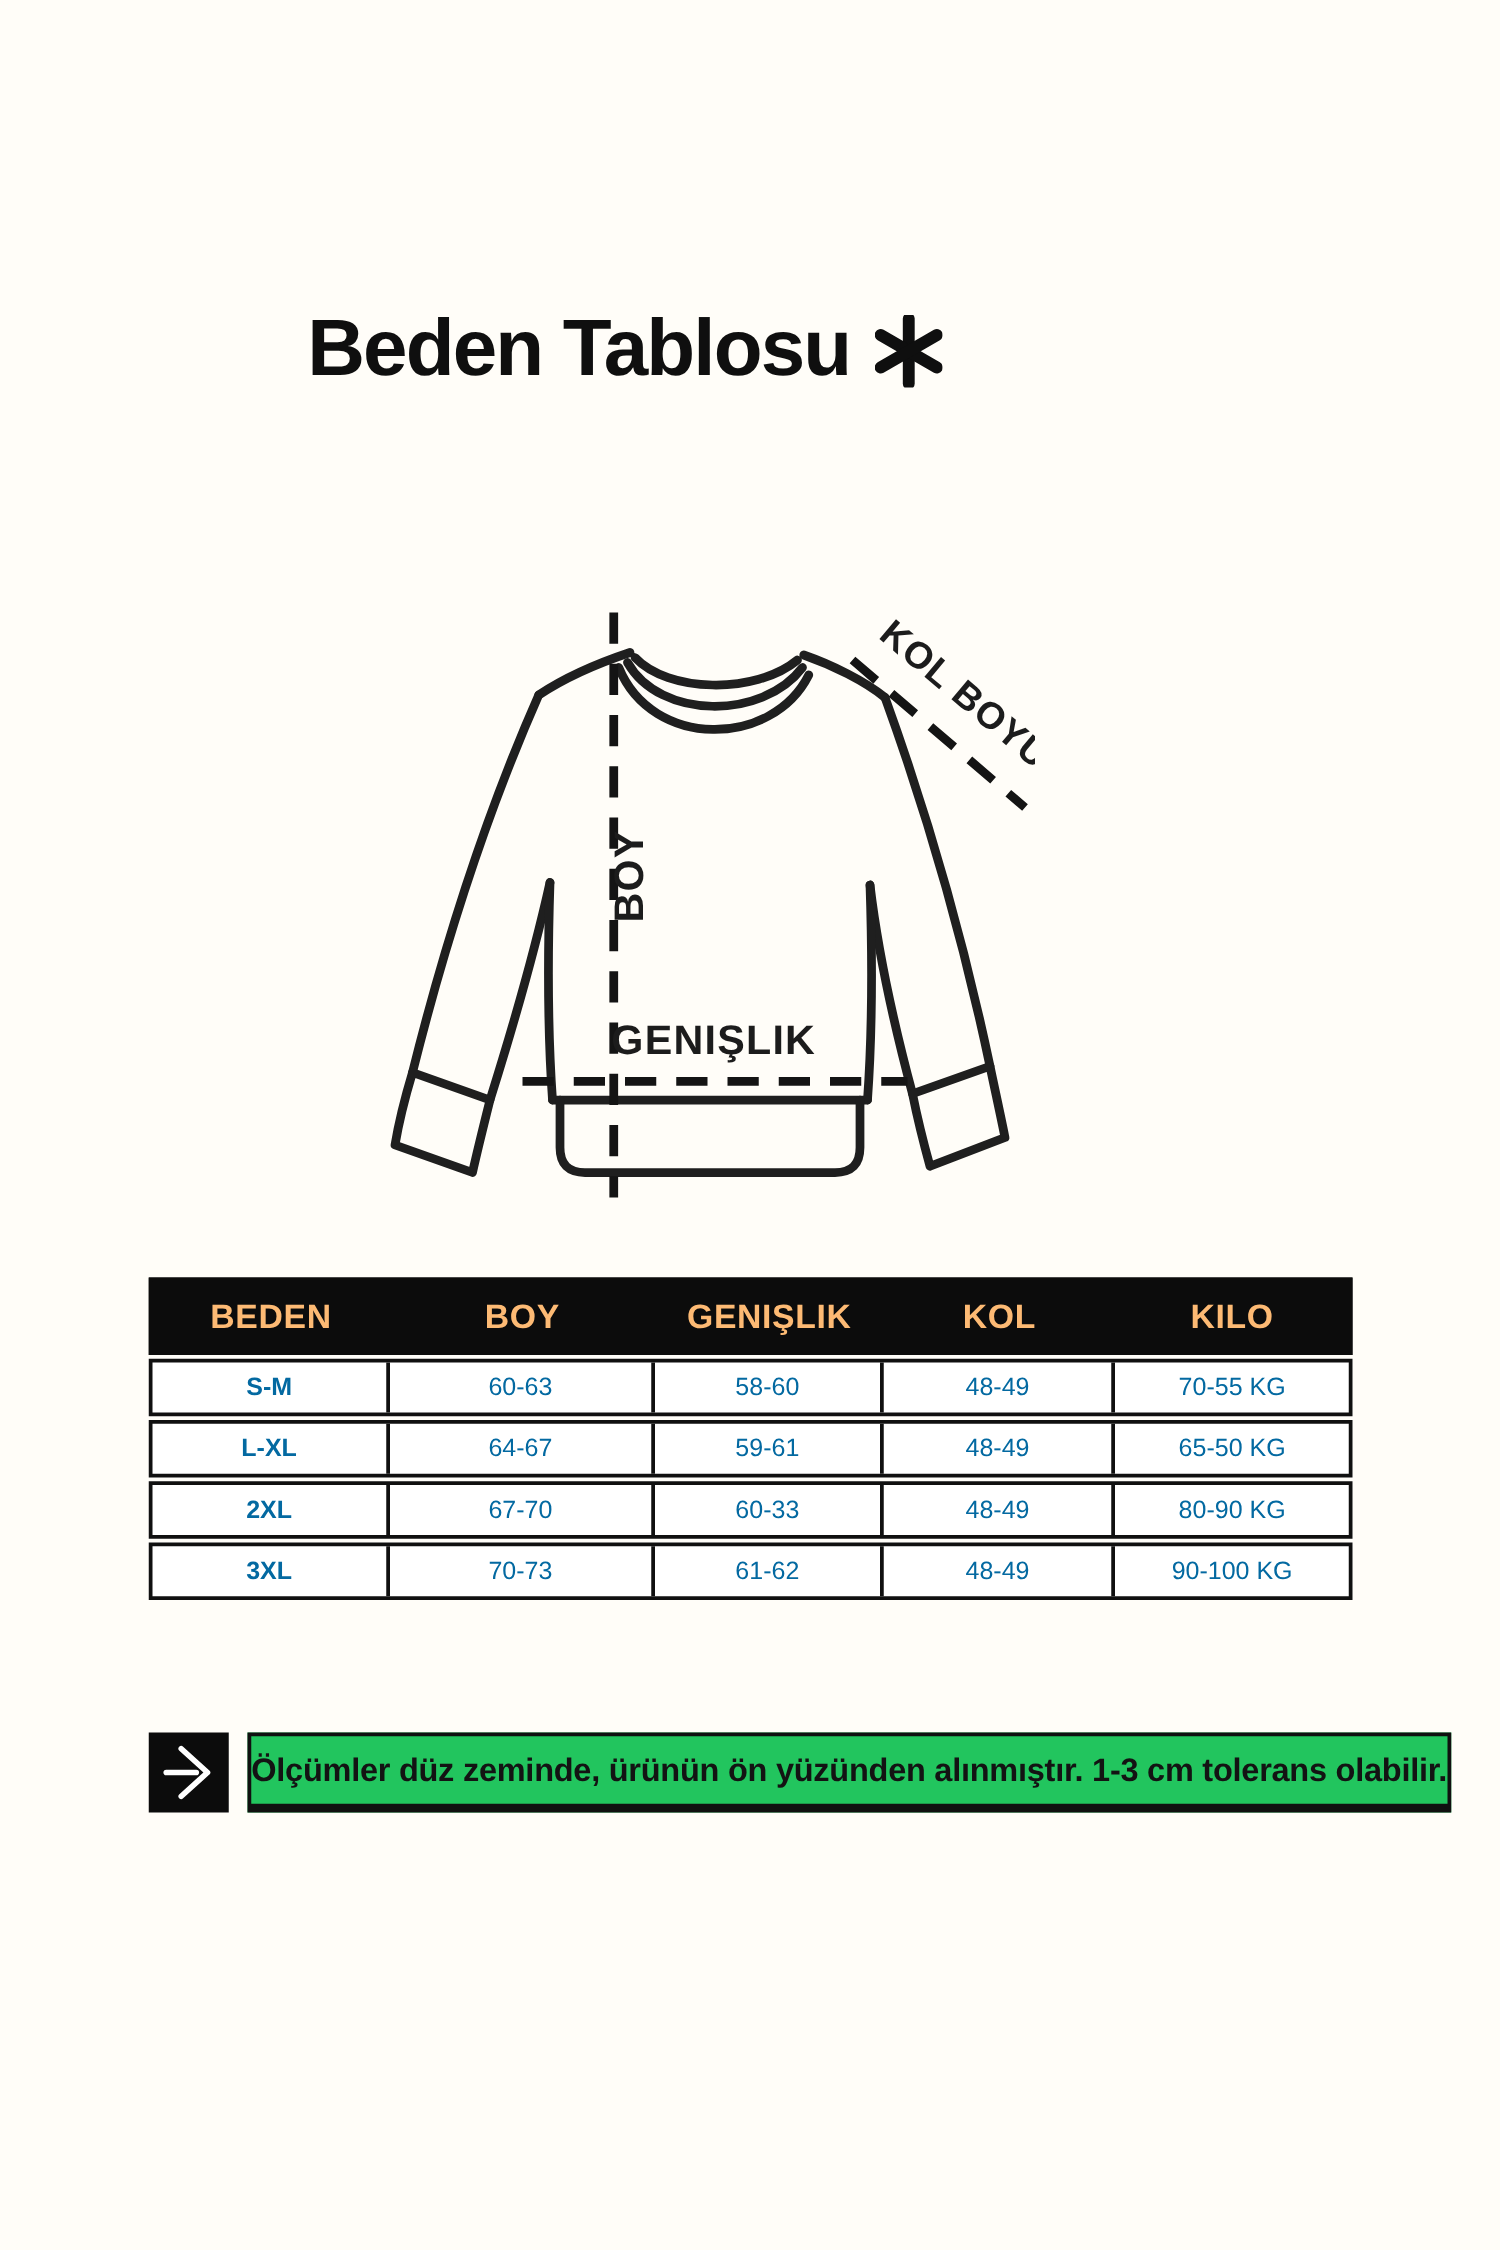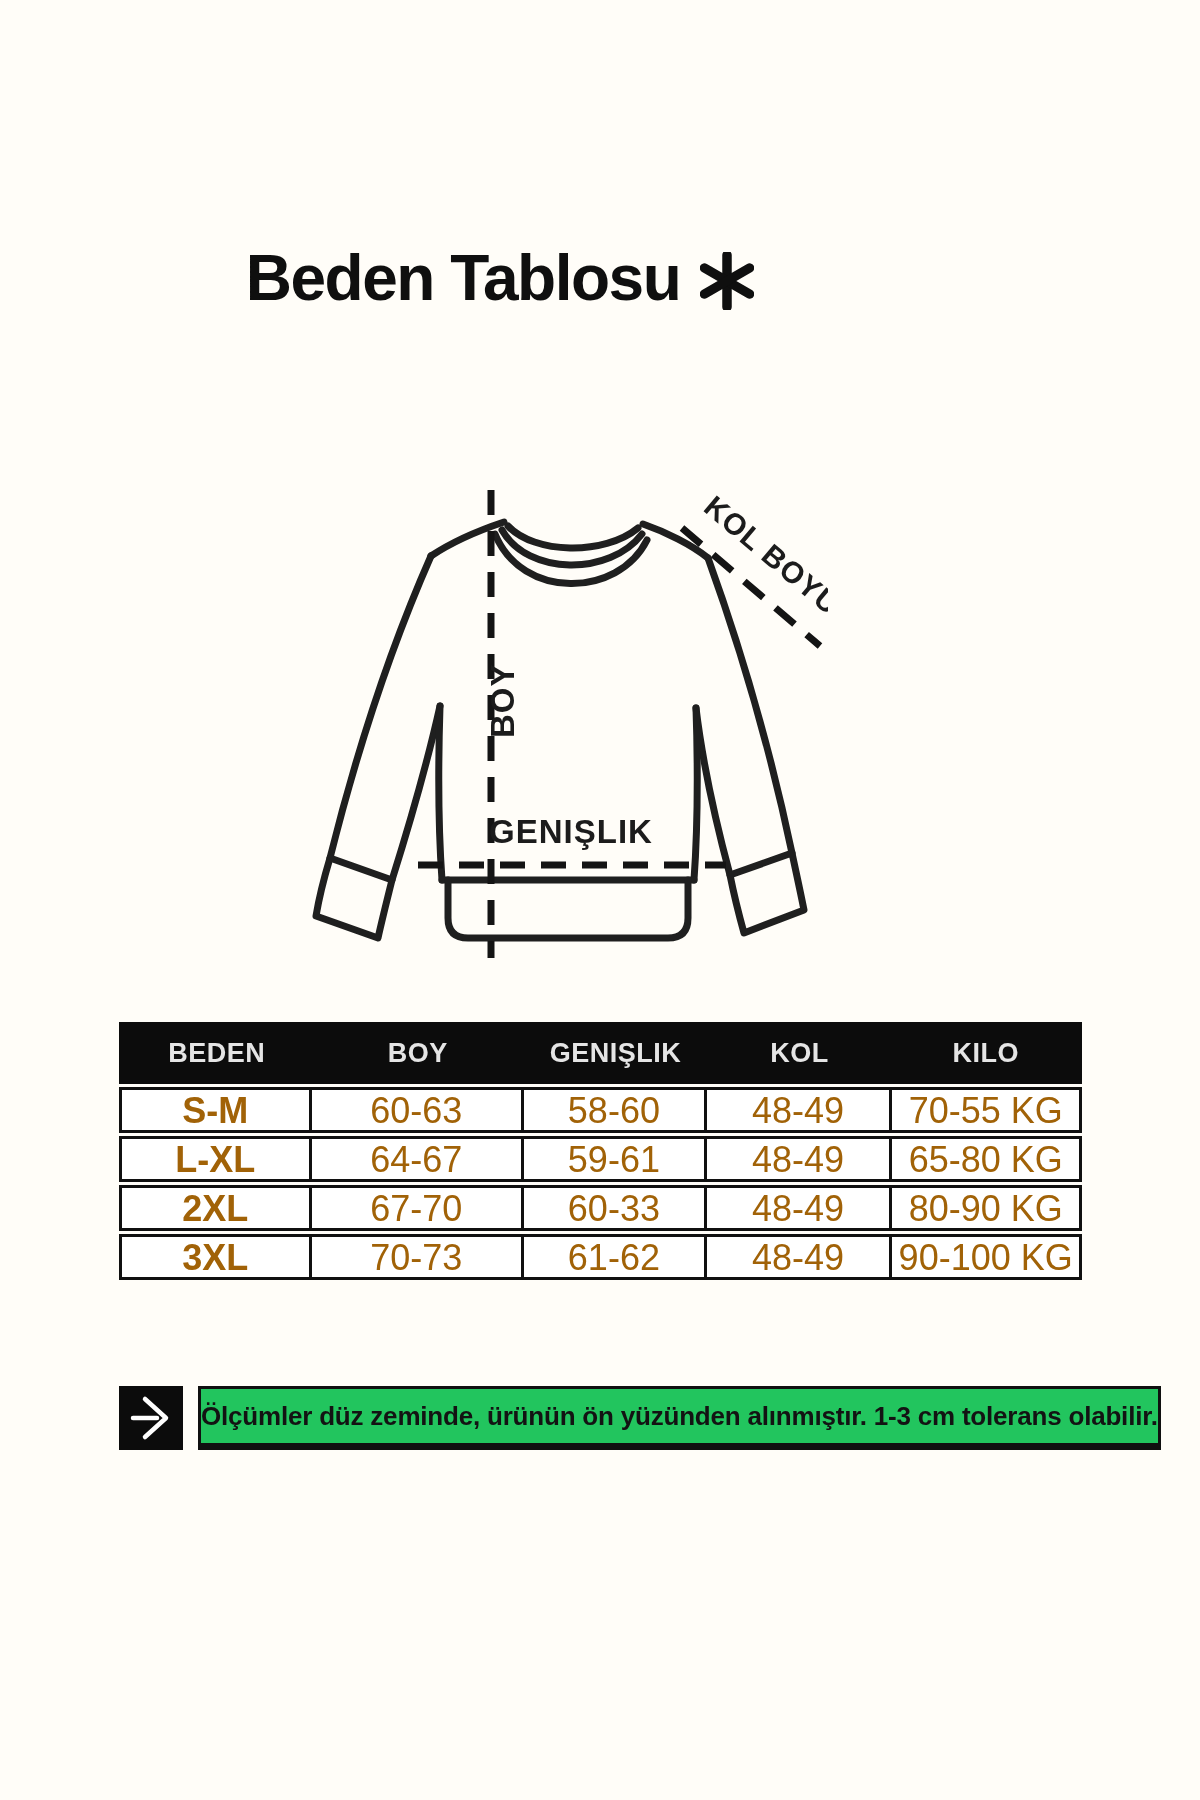--- a/index.html
+++ b/index.html
@@ -33,31 +33,31 @@
   .size-table{
     position:absolute;left:119px;top:1022px;width:963px;
     display:flex;flex-direction:column;gap:3px;
   }
   .t-head{
     display:grid;grid-template-columns:191fr 214fr 184fr 187fr 188fr;
     background:#0c0c0c;height:62px;align-items:center;
     border:3px solid #0c0c0c;box-sizing:border-box;
   }
   .t-head .th{
-    color:#e5e5e5;font-weight:700;font-size:27px;text-align:center;
+    color:#fdba74;font-weight:700;font-size:27px;text-align:center;
     letter-spacing:0.5px;
   }
   .t-row{
     display:grid;grid-template-columns:191fr 214fr 184fr 187fr 188fr;
     height:46px;border:3px solid #101010;background:#ffffff;
     box-sizing:border-box;
   }
   .t-row .td{
     display:flex;align-items:center;justify-content:center;
-    font-size:36px;color:#a16207;border-right:3px solid #101010;
+    font-size:20px;color:#0369a1;border-right:3px solid #101010;
   }
   .t-row .td:last-child{border-right:none;}
   .t-row .td.size{font-weight:700;}
 
   
   .note-row{
     position:absolute;left:119px;top:1386px;width:963px;height:64px;
     display:flex;align-items:stretch;gap:15px;
   }
   .note-icon-box{
@@ -144,21 +144,21 @@
       <div class="td">58-60</div>
       <div class="td">48-49</div>
       <div class="td">70-55 KG</div>
     </div>
 
     <div class="t-row">
       <div class="td size">L-XL</div>
       <div class="td">64-67</div>
       <div class="td">59-61</div>
       <div class="td">48-49</div>
-      <div class="td">65-80 KG</div>
+      <div class="td">65-50 KG</div>
     </div>
 
     <div class="t-row">
       <div class="td size">2XL</div>
       <div class="td">67-70</div>
       <div class="td">60-33</div>
       <div class="td">48-49</div>
       <div class="td">80-90 KG</div>
     </div>
 

